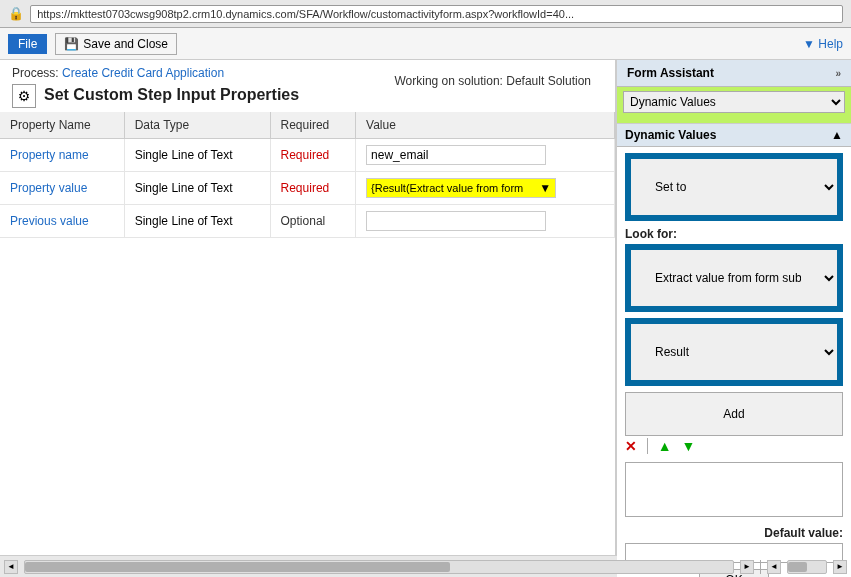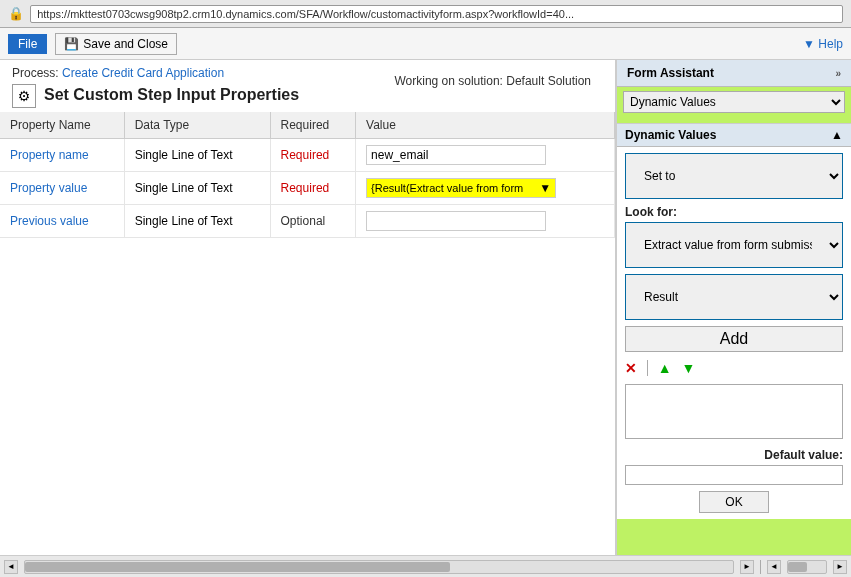--- a/index.html
+++ b/index.html
@@ -194,32 +194,31 @@
     }
     .field-label {
       font-size: 12px;
       font-weight: bold;
       margin-bottom: 3px;
       color: #222;
     }
     .field-select {
       width: 100%;
       font-size: 12px;
+      padding: 20px;
+      border: 6px solid #0369a1;
+      margin-bottom: 6px;
+    }
+    .add-btn {
+      width: 100%;
       padding: 14px;
-      border: 1px solid #0369a1;
-      margin-bottom: 6px;
-    }
-    .add-btn {
-      width: 100%;
-      padding: 3px;
-      font-size: 16px;
+      font-size: 12px;
       background: #f0f0f0;
       border: 1px solid #aaa;
       cursor: pointer;
-      margin-bottom: 6px;
     }
     .action-icons {
       display: flex;
       gap: 10px;
       align-items: center;
       margin-bottom: 6px;
       padding: 2px 0;
     }
     .action-icon {
       cursor: pointer;

